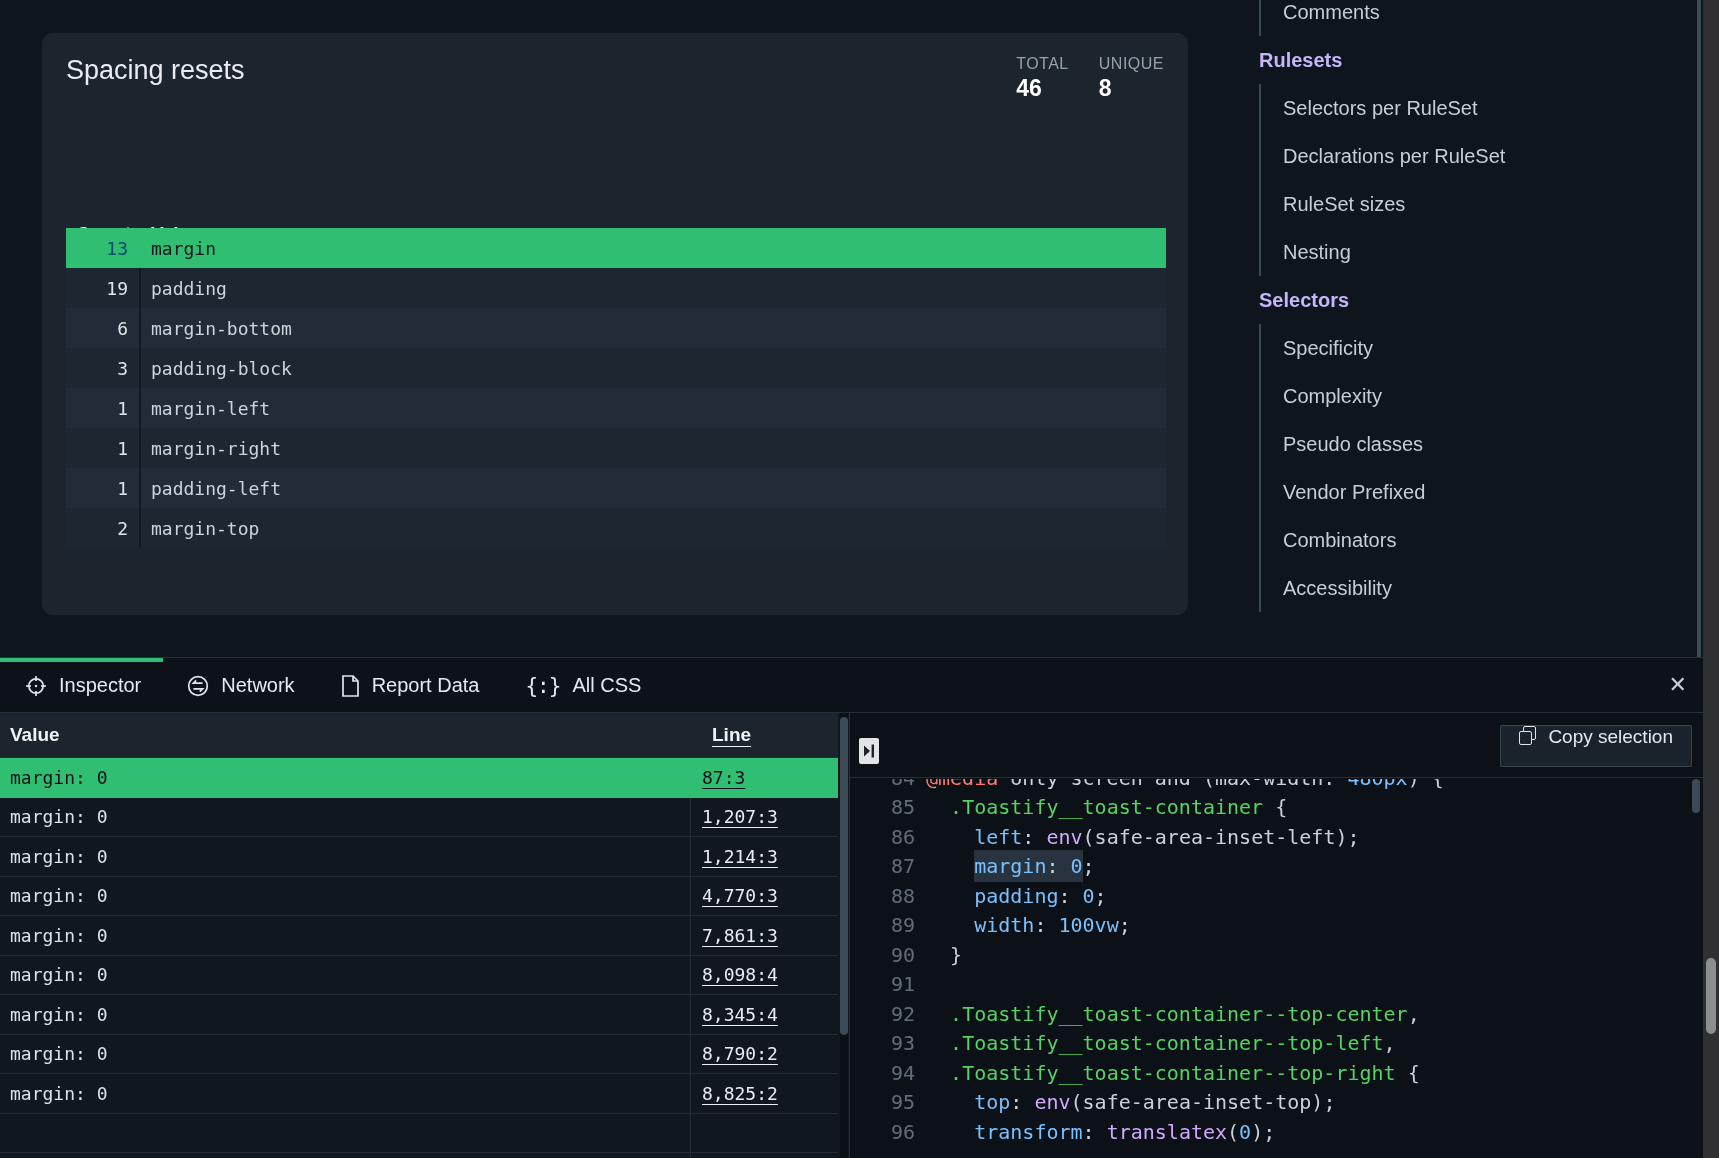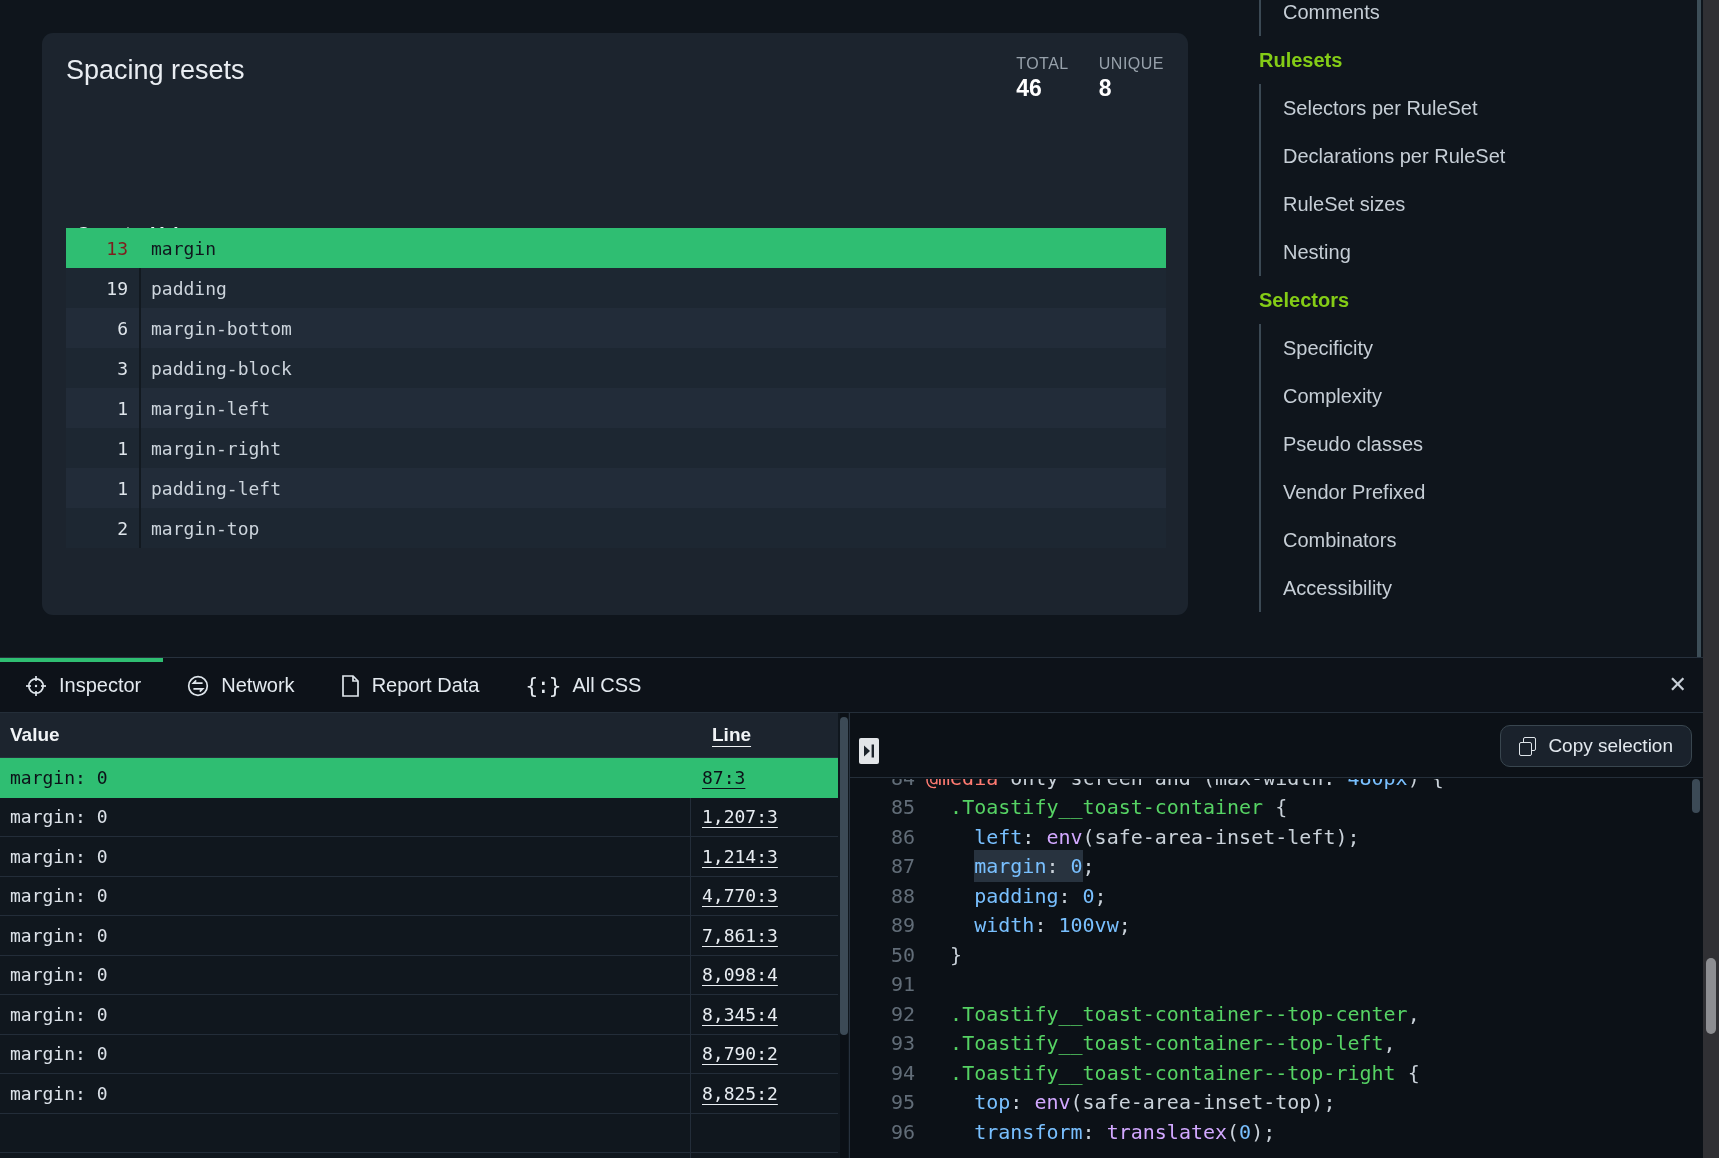--- a/index.html
+++ b/index.html
@@ -27,26 +27,26 @@
   .thead .th-value{display:inline-block;margin-left:20px;}
   .rows{position:absolute;left:24px;top:195px;width:1100px;}
   .rows{top:195px;}
   .srow{display:flex;align-items:center;height:40px;}
   .srow.alt0{background:#222c39;}
   .srow.alt1{background:#1d2732;}
   .srow.hi{background:#2fbe72;}
   .srow .c-count{width:75px;text-align:right;padding-right:11px;font-size:18px;color:#dfe5eb;
                  border-right:2px solid #121920;align-self:stretch;display:flex;align-items:center;justify-content:flex-end;}
   .srow .c-value{padding-left:10px;font-size:18px;color:#ccd4dc;}
-  .srow.hi .c-count{color:#7f1d1d;border-right-color:transparent;}
+  .srow.hi .c-count{color:#0c4a6e;border-right-color:transparent;}
   .srow.hi .c-value{color:#10161d;}
 
   
   .sidebar{position:absolute;left:1259px;top:-12px;width:436px;font-size:20px;}
-  .sb-header{height:48px;display:flex;align-items:center;font-weight:700;color:#84cc16;}
+  .sb-header{height:48px;display:flex;align-items:center;font-weight:700;color:#c4b5fd;}
   .sb-group{border-left:2px solid #3b4954;}
   .sb-item{height:48px;display:flex;align-items:center;padding-left:22px;color:#c6ced6;cursor:default;}
   .sidebar-scrollbar{position:absolute;left:1697px;top:0;width:4px;height:657px;background:#3d4e58;}
 
   
   .panel{position:absolute;left:0;top:657px;width:1712px;height:501px;background:#10171e;border-top:1px solid #27313d;}
   .active-line{position:absolute;left:0;top:0;width:163px;height:4px;background:#2fbe72;}
   .tabbar{position:absolute;left:0;top:0;width:1719px;height:55px;background:#0d1219;border-bottom:1px solid #242e39;}
   .tabs{position:absolute;left:25px;top:0;height:55px;display:flex;align-items:center;gap:46px;}
   .tab{display:flex;align-items:center;gap:12px;font-size:20px;color:#e4eaf0;cursor:default;}
@@ -70,22 +70,22 @@
   .itable-scroll{position:absolute;left:840px;top:55px;width:8px;height:446px;background:#0b1016;}
   .itable-scroll .thumb{position:absolute;left:0;top:4px;width:8px;height:318px;background:#3c4a56;border-radius:4px;}
   .vdivider{position:absolute;left:849px;top:55px;width:1px;height:446px;background:#27313d;}
 
   
   .code-panel{position:absolute;left:850px;top:55px;width:853px;height:446px;background:#0c1117;overflow:hidden;}
   .code-header{position:absolute;left:0;top:0;width:100%;height:65px;border-bottom:1px solid #242e39;}
   .expand-btn{position:absolute;left:9px;top:25px;width:20px;height:26px;background:#e2e5e8;border:none;
               border-radius:2px;padding:0;display:flex;align-items:center;justify-content:center;}
   .copy-btn{position:absolute;right:11px;top:12px;height:42px;background:#1a222c;border:1px solid #39464f;
-            border-radius:10px;color:#e2e8ee;font-size:19px;font-family:"Liberation Sans",sans-serif;
-            display:flex;align-items:center;gap:12px;padding:0 18px;}
+            border-radius:2px;color:#e2e8ee;font-size:19px;font-family:"Liberation Sans",sans-serif;
+            display:flex;align-items:flex-start;gap:12px;padding:0 18px;}
   .copy-icon{position:relative;width:17px;height:19px;flex:none;}
   .copy-icon::before{content:"";position:absolute;right:0;top:0;width:11px;height:12px;border:1.8px solid #dfe5ea;border-radius:2px;}
   .copy-icon::after{content:"";position:absolute;left:0;bottom:0;width:11px;height:12px;border:1.8px solid #dfe5ea;border-radius:2px;background:#1a222c;}
   .code-area{position:absolute;left:0;top:66px;width:100%;height:380px;overflow:hidden;}
   .code-lines{margin-top:-16px;font-family:"DejaVu Sans Mono",monospace;font-size:20px;}
   .cline{display:flex;height:29.5px;align-items:center;white-space:pre;}
   .cline .ln{width:65px;flex:none;text-align:right;color:#626d78;}
   .cline .lc{margin-left:11px;}
   .tok-kw{color:#ff7b72;}
   .tok-pl{color:#c9d1d9;}
@@ -290,21 +290,21 @@
         </button>
       </div>
       <div class="code-area">
         <div class="code-lines" id="code-lines">
             <div class="cline"><span class="ln">84</span><span class="lc"><span class="tok-kw">@media</span><span class="tok-pl"> only screen and (max-width: </span><span class="tok-val">480px</span><span class="tok-pl">) {</span></span></div>
             <div class="cline"><span class="ln">85</span><span class="lc"><span class="tok-pl">  </span><span class="tok-sel">.Toastify__toast-container</span><span class="tok-pl"> {</span></span></div>
             <div class="cline"><span class="ln">86</span><span class="lc"><span class="tok-pl">    </span><span class="tok-prop">left</span><span class="tok-pl">: </span><span class="tok-fn">env</span><span class="tok-pl">(safe-area-inset-left);</span></span></div>
             <div class="cline"><span class="ln">87</span><span class="lc"><span class="tok-pl">    </span><span class="tok-prop tok-hl">margin</span><span class="tok-pl tok-hl">: </span><span class="tok-val tok-hl">0</span><span class="tok-pl">;</span></span></div>
             <div class="cline"><span class="ln">88</span><span class="lc"><span class="tok-pl">    </span><span class="tok-prop">padding</span><span class="tok-pl">: </span><span class="tok-val">0</span><span class="tok-pl">;</span></span></div>
             <div class="cline"><span class="ln">89</span><span class="lc"><span class="tok-pl">    </span><span class="tok-prop">width</span><span class="tok-pl">: </span><span class="tok-val">100vw</span><span class="tok-pl">;</span></span></div>
-            <div class="cline"><span class="ln">50</span><span class="lc"><span class="tok-pl">  }</span></span></div>
+            <div class="cline"><span class="ln">90</span><span class="lc"><span class="tok-pl">  }</span></span></div>
             <div class="cline"><span class="ln">91</span><span class="lc"></span></div>
             <div class="cline"><span class="ln">92</span><span class="lc"><span class="tok-pl">  </span><span class="tok-sel">.Toastify__toast-container--top-center</span><span class="tok-pl">,</span></span></div>
             <div class="cline"><span class="ln">93</span><span class="lc"><span class="tok-pl">  </span><span class="tok-sel">.Toastify__toast-container--top-left</span><span class="tok-pl">,</span></span></div>
             <div class="cline"><span class="ln">94</span><span class="lc"><span class="tok-pl">  </span><span class="tok-sel">.Toastify__toast-container--top-right</span><span class="tok-pl"> {</span></span></div>
             <div class="cline"><span class="ln">95</span><span class="lc"><span class="tok-pl">    </span><span class="tok-prop">top</span><span class="tok-pl">: </span><span class="tok-fn">env</span><span class="tok-pl">(safe-area-inset-top);</span></span></div>
             <div class="cline"><span class="ln">96</span><span class="lc"><span class="tok-pl">    </span><span class="tok-prop">transform</span><span class="tok-pl">: </span><span class="tok-fn">translatex</span><span class="tok-pl">(</span><span class="tok-val">0</span><span class="tok-pl">);</span></span></div>
           </div>
       </div>
       <div class="code-scroll-thumb"></div>
     </div>

